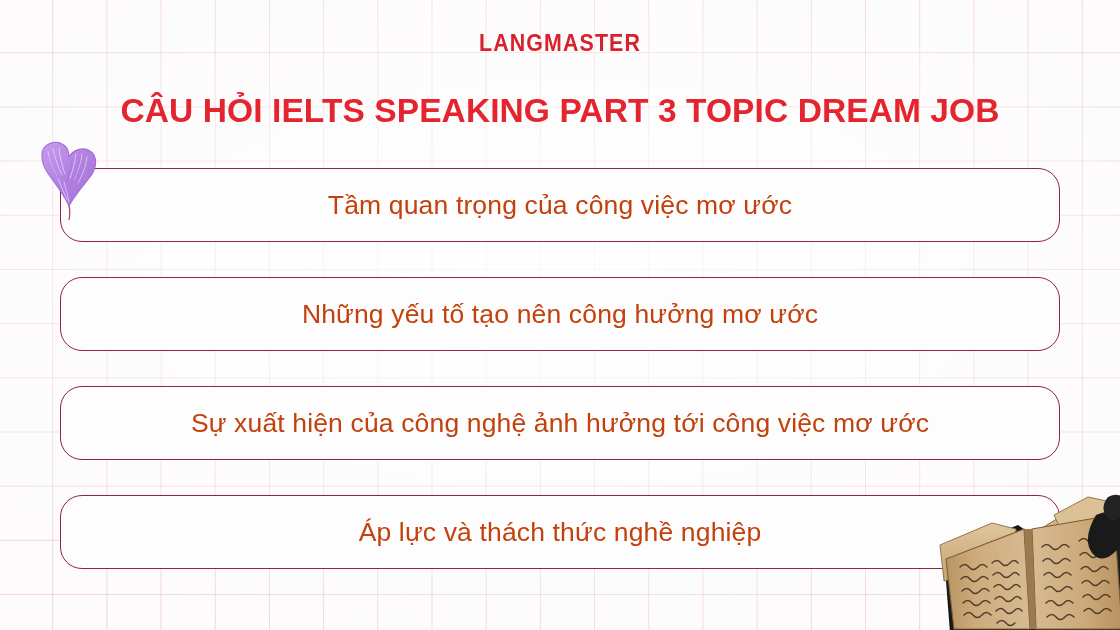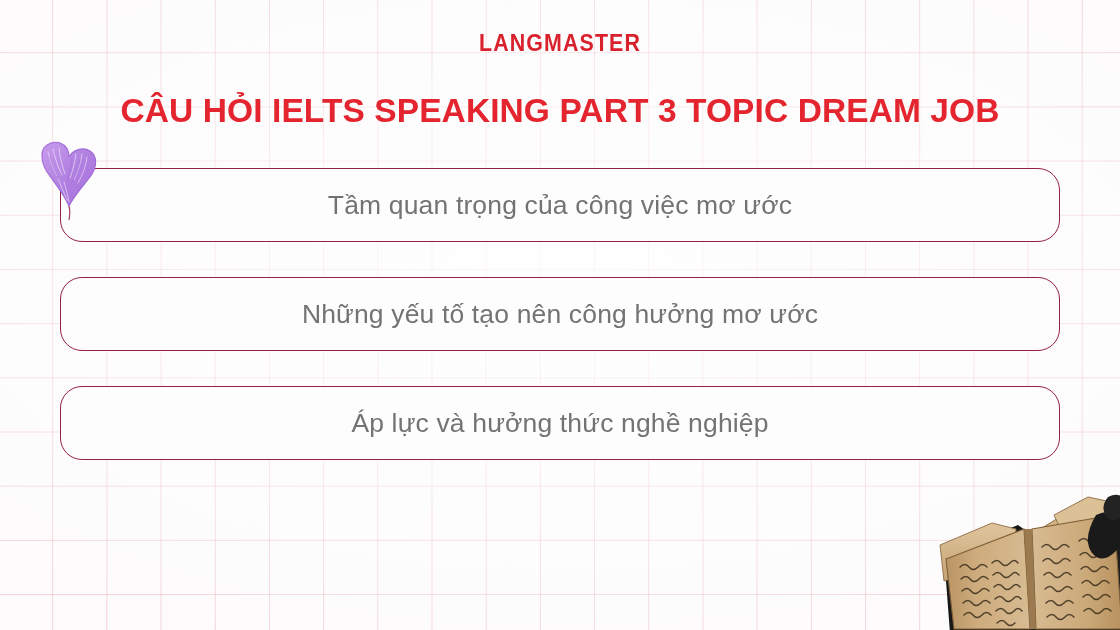--- a/index.html
+++ b/index.html
@@ -82,21 +82,21 @@
     background:#fefdfd;
     display:flex;
     align-items:center;
     justify-content:center;
   }
   .card:last-child { margin-bottom:0; }
 
   .card-label {
     font-size:26.5px;
     line-height:30px;
-    color:#737373;
+    color:#c2410c;
     font-family:"Liberation Sans", sans-serif;
     letter-spacing:0.15px;
     white-space:nowrap;
     font-weight:400;
   }
 
   
   #heart-doodle {
     position:absolute;
     left:38px; top:138px;
@@ -129,23 +129,26 @@
   <div id="card-list">
 
     <div class="card">
       <span class="card-label">Tầm quan trọng của công việc mơ ước</span>
     </div>
 
     <div class="card">
       <span class="card-label">Những yếu tố tạo nên công hưởng mơ ước</span>
     </div>
 
-
-    <div class="card">
-      <span class="card-label">Áp lực và hưởng thức nghề nghiệp</span>
+    <div class="card">
+      <span class="card-label">Sự xuất hiện của công nghệ ảnh hưởng tới công việc mơ ước</span>
+    </div>
+
+    <div class="card">
+      <span class="card-label">Áp lực và thách thức nghề nghiệp</span>
     </div>
 
   </div>
 
   <svg id="heart-doodle" viewBox="0 0 64 82">
     <defs>
       <linearGradient id="heartGrad" x1="0" y1="0" x2="1" y2="1">
         <stop offset="0%" stop-color="#c89bec"></stop>
         <stop offset="55%" stop-color="#b07fe0"></stop>
         <stop offset="100%" stop-color="#a86fdd"></stop>

